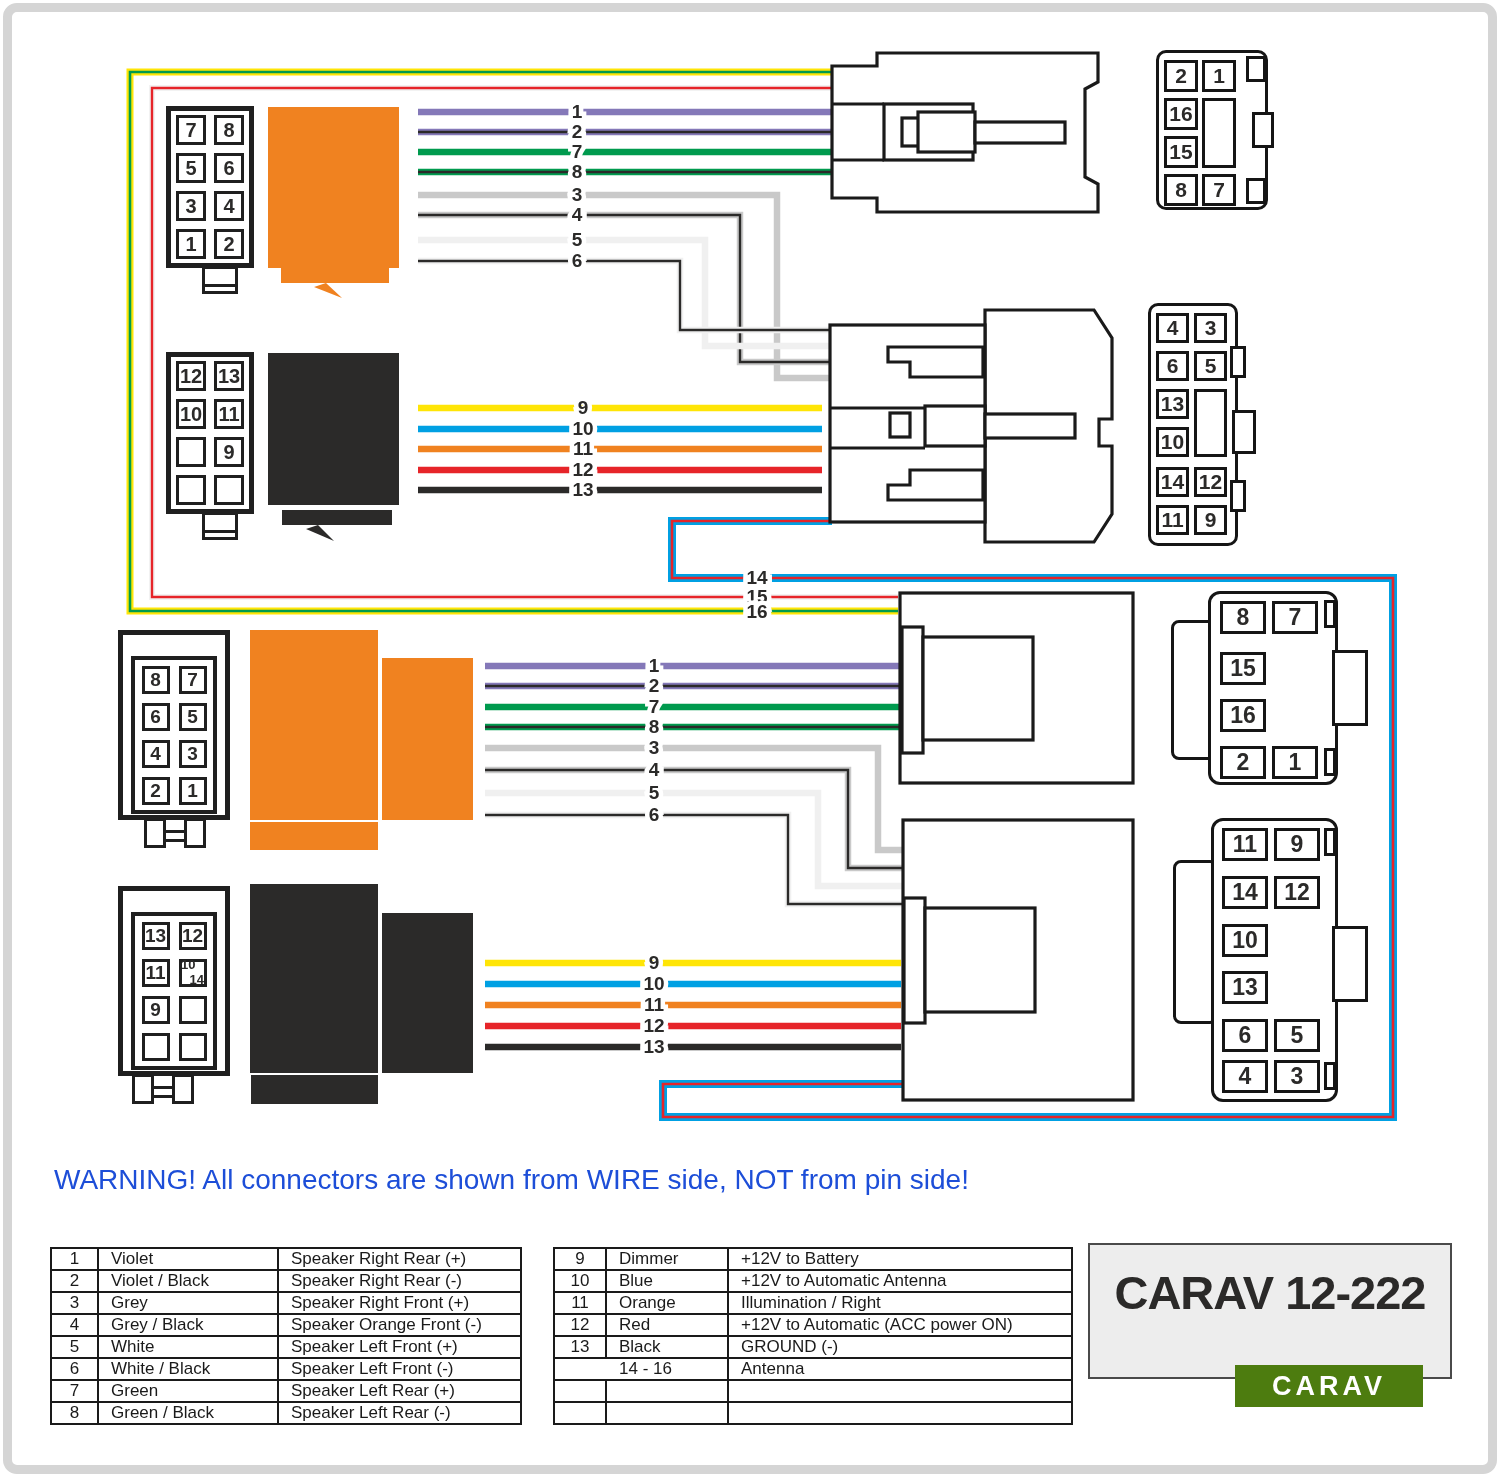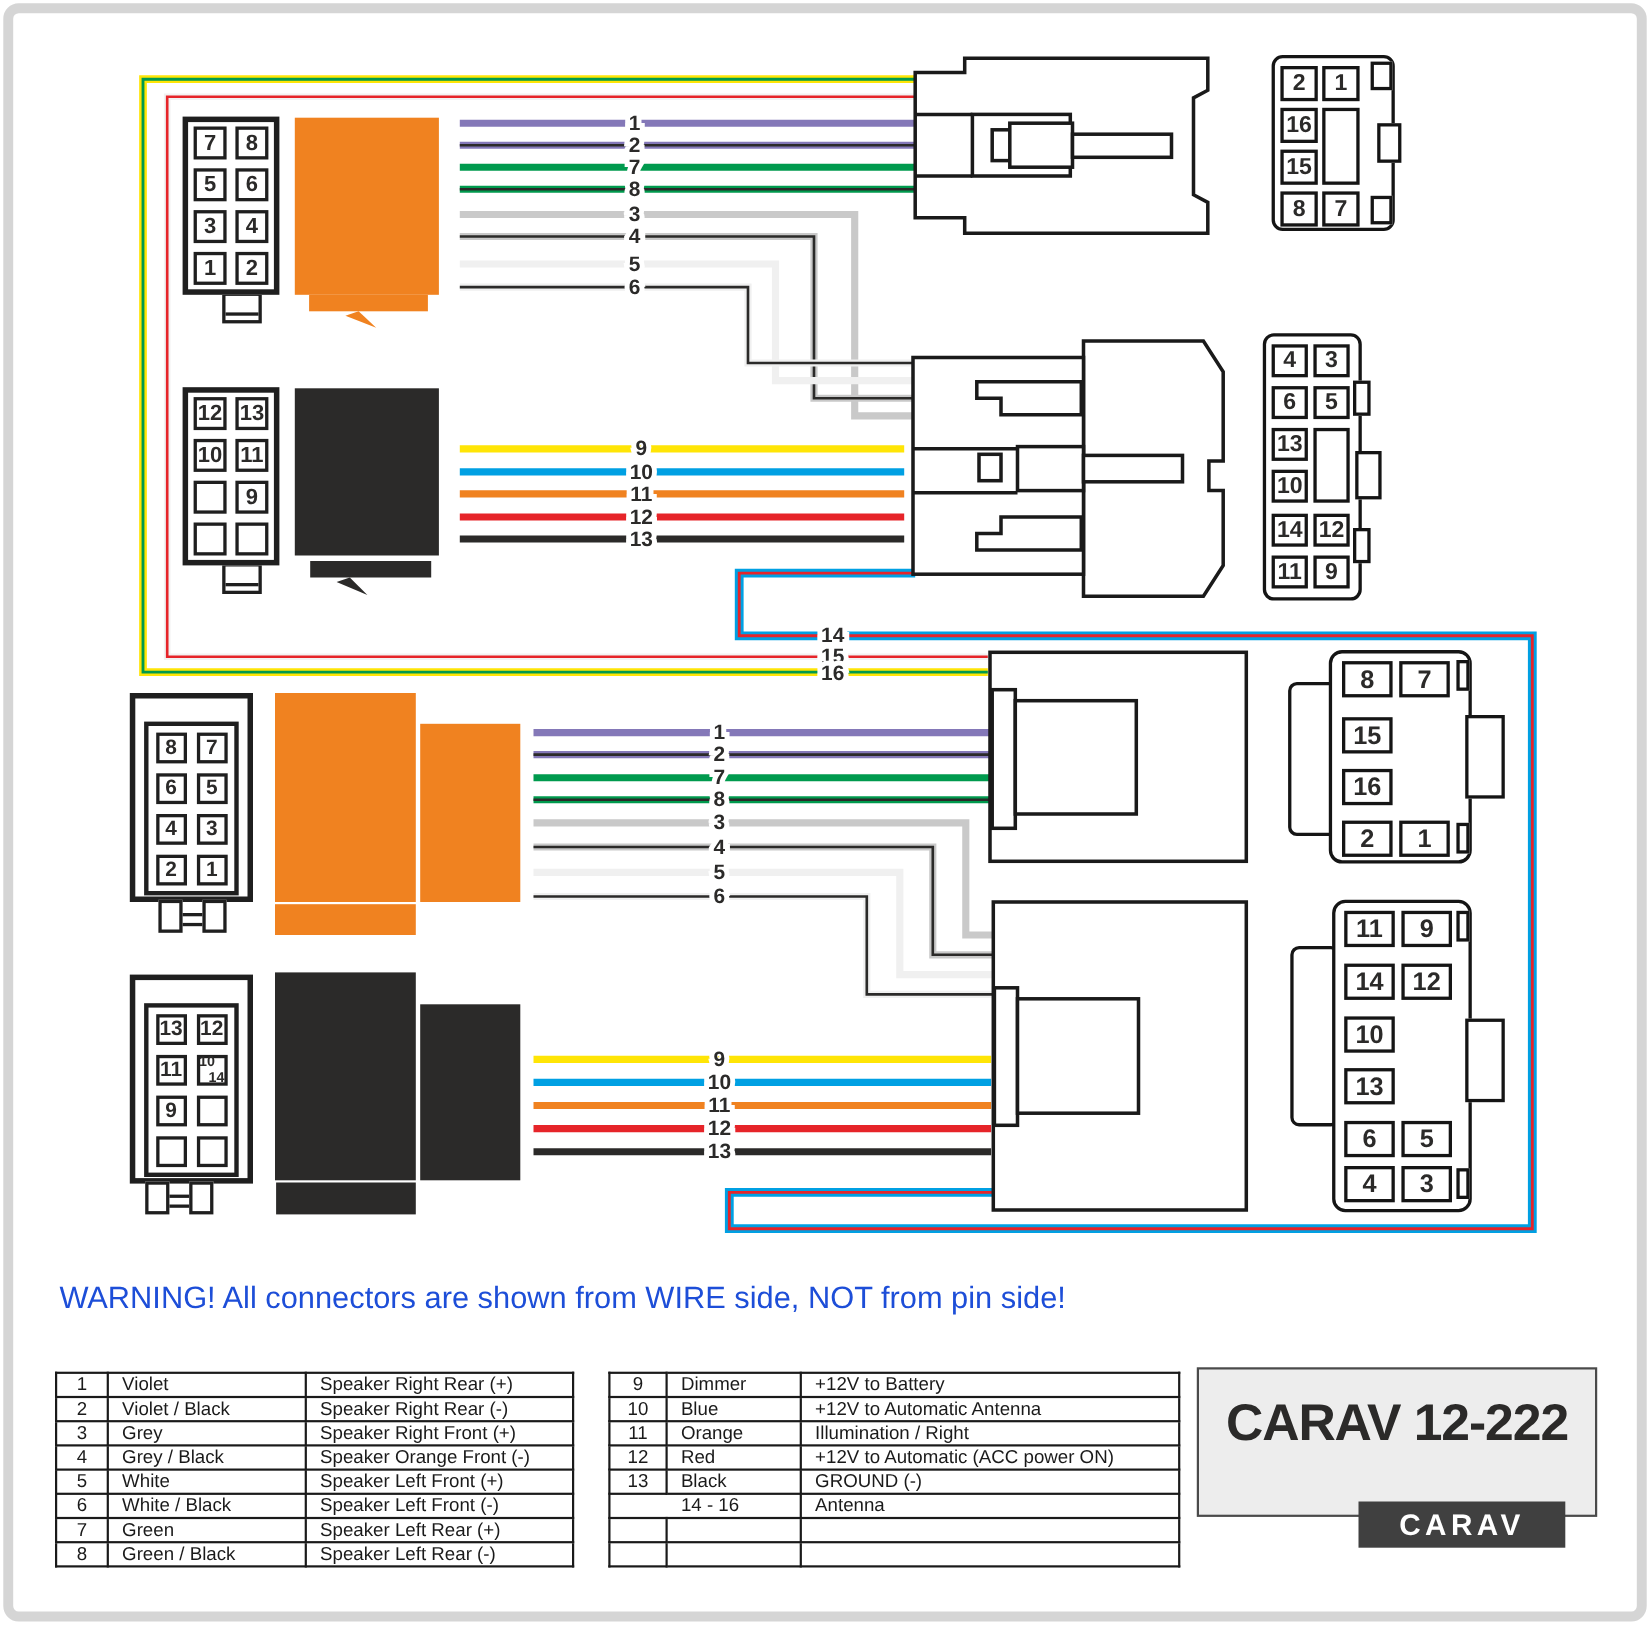--- a/index.html
+++ b/index.html
@@ -42,21 +42,21 @@
   
   .warning{position:absolute;left:54px;top:1164px;color:#1d4ed8;font-size:28px;z-index:5}
   .wtable{position:absolute;border-collapse:collapse;table-layout:fixed;font-size:17px;color:#1a1a1a;z-index:5}
   .wtable td{border:2px solid #1a1a1a;height:20px;padding:0 2px 0 12px;overflow:hidden;white-space:nowrap;background:#fff}
   .wtable td.tnum{text-align:center;padding:0}
   .wtable td.tmerge{padding-left:64px}
   .panel{position:absolute;left:1088px;top:1243px;width:364px;height:136px;background:#ededed;
          border:2px solid #4a4a4a;box-sizing:border-box;z-index:5}
   .model{position:absolute;left:0;right:0;top:20px;text-align:center;font-size:47px;font-weight:bold;
          color:#2b2a29;letter-spacing:-1px}
-  .logo{position:absolute;left:145px;top:120px;width:188px;height:42px;background:#404040;color:#fff;
+  .logo{position:absolute;left:145px;top:120px;width:188px;height:42px;background:#4d7c0f;color:#fff;
         display:flex;align-items:center;justify-content:center;font-weight:bold;font-size:27px;letter-spacing:4px}
 </style>
 </head>
 <body>
 
 <div class="page">
 
   <svg class="diagram" width="1500" height="1140" viewBox="0 0 1500 1140">
 
     <g>

